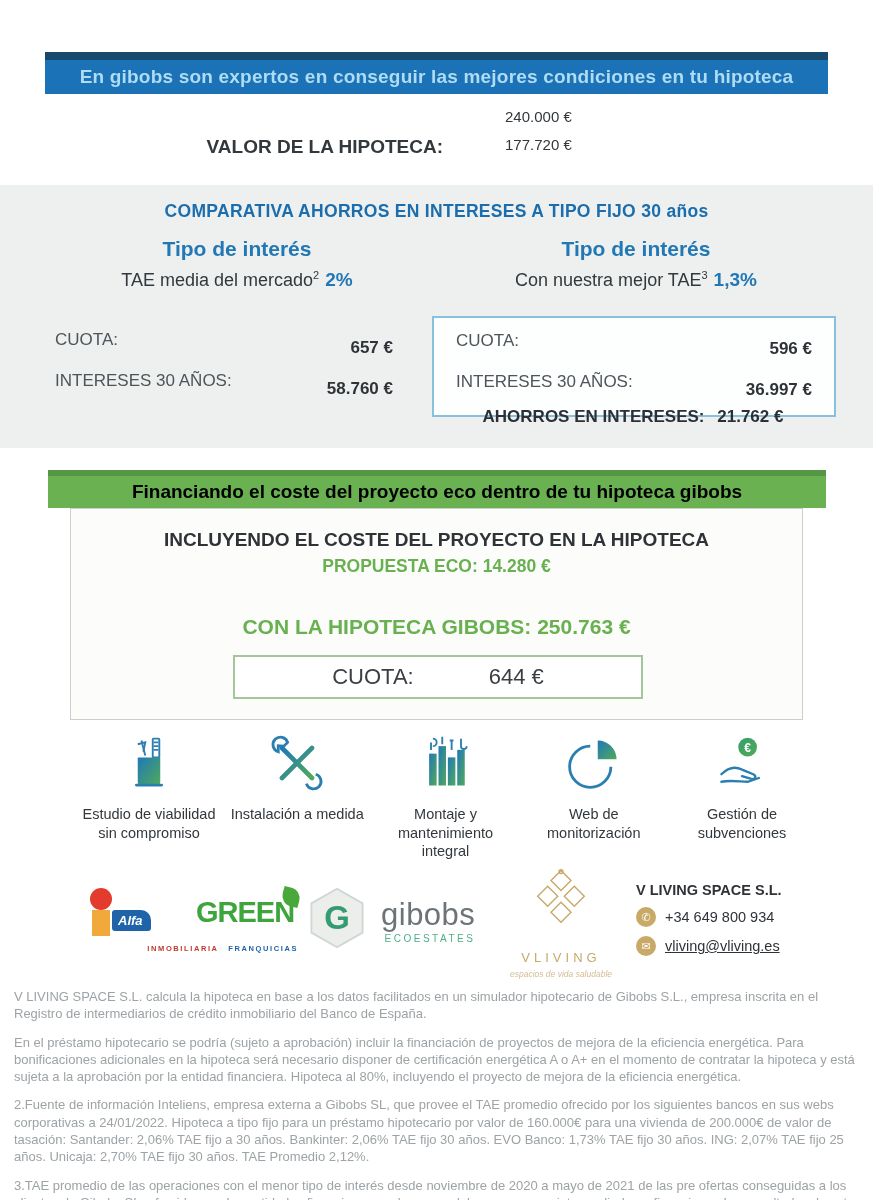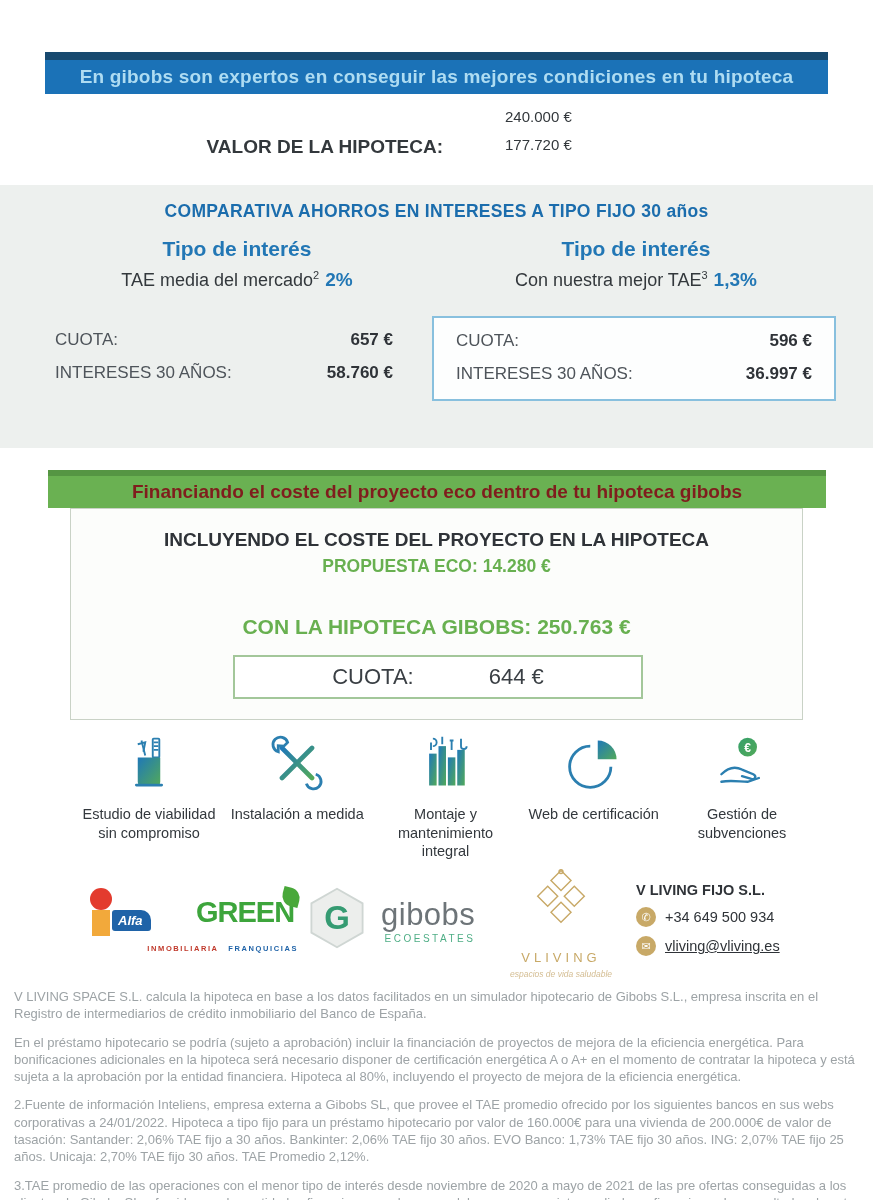--- a/index.html
+++ b/index.html
@@ -25,33 +25,33 @@
   .col.left  { left:42px; }
   .col.right { left:441px; }
   .col .head { color:#2277b5; font-size:21px; font-weight:700; margin-bottom:8px; }
   .col .sub  { font-size:18px; color:#33383c; }
   .col .sub sup { font-size:11px; }
   .col .rate { color:#2277b5; font-weight:700; font-size:19px; margin-left:6px; }
 
   .quota-left { position:absolute; top:145px; left:55px; width:338px; }
   .qrow { display:flex; justify-content:space-between; margin-bottom:13px; }
   .qrow .ql { color:#4e545a; font-size:17px; }
-  .qrow .qv { color:#2f3338; font-size:17px; font-weight:700; }
+  .qrow .qv { color:#2f3338; font-size:17px; font-weight:700;margin-top:8px; }
 
   .quota-box { position:absolute; top:131px; left:432px; width:356px;
     border:2px solid #88c0de; background:#fdfefe; padding:13px 22px 2px 22px; }
 
   .savings { position:absolute; top:222px; left:432px; width:402px; text-align:center;
     font-size:17px; font-weight:700; color:#2b3036; }
   .savings .sv { margin-left:8px; }
 
   
   .green-banner { position:absolute; left:48px; right:47px; top:470px; height:32px;
     background:#6ab152; border-top:6px solid #559543; text-align:center; }
-  .green-banner span { color:#7f1d1d; font-size:19px; font-weight:600; line-height:32px; }
+  .green-banner span { color:#000000; font-size:19px; font-weight:600; line-height:32px; }
 
   .eco-box { position:absolute; top:508px; left:70px; width:731px; height:210px;
     border:1px solid #c9d2c6; background:#fcfdfb; text-align:center; }
   .eco-including { margin-top:20px; font-size:19px; font-weight:700; color:#2f3338; }
   .eco-proposal { margin-top:5px; font-size:17.5px; font-weight:700; color:#68b050; }
   .eco-with { margin-top:38px; font-size:21px; font-weight:700; color:#68b050; }
   .eco-quota { position:absolute; left:162px; top:146px; width:406px; height:40px;
     border:2px solid #a3c79a; background:#ffffff; display:flex; align-items:center; justify-content:center; gap:75px; }
   .eco-quota .ql { font-size:22px; color:#3a3f44; }
   .eco-quota .qv { font-size:22px; color:#3a3f44; }
@@ -150,20 +150,24 @@
       <div class="qrow">
         <span class="ql">CUOTA:</span>
         <span class="qv">596 €</span>
       </div>
       <div class="qrow">
         <span class="ql">INTERESES 30 AÑOS:</span>
         <span class="qv">36.997 €</span>
       </div>
     </div>
 
+    <div class="savings">
+      <span>AHORROS EN INTERESES:</span>
+      <span class="sv">21.762 €</span>
+    </div>
   </div>
 
   <div class="green-banner">
     <span>Financiando el coste del proyecto eco dentro de tu hipoteca gibobs</span>
   </div>
 
   <div class="eco-box">
     <div class="eco-including">INCLUYENDO EL COSTE DEL PROYECTO EN LA HIPOTECA</div>
     <div class="eco-proposal">PROPUESTA ECO: 14.280 €</div>
     <div class="eco-with">CON LA HIPOTECA GIBOBS: 250.763 €</div>
@@ -251,21 +255,21 @@
           <defs>
               <linearGradient id="g4" x1="0" y1="0" x2="1" y2="1">
             <stop offset="0" stop-color="#1f78b8"></stop>
                 <stop offset="1" stop-color="#52a95a"></stop>
               </linearGradient>
             </defs>
           <path d="M28 14 A22 22 0 1 0 50 36" stroke="#2b7fb0" stroke-width="3" fill="none"></path>
           <path d="M36 8 L36 28 L56 28 A20 20 0 0 0 36 8 Z" fill="url(#g4)"></path>
         </svg>
       </span>
-      <div class="slabel">Web de certificación</div>
+      <div class="slabel">Web de monitorización</div>
     </div>
 
     <div class="service">
       <span>
         <svg viewBox="0 0 64 64" width="60" height="60">
           <defs>
               <linearGradient id="g5" x1="0" y1="0" x2="1" y2="1">
             <stop offset="0" stop-color="#35a06a"></stop>
                 <stop offset="1" stop-color="#52a95a"></stop>
               </linearGradient>
@@ -320,24 +324,24 @@
             <rect x="47" y="24" width="16" height="16" transform="rotate(45 55 32)"></rect>
             <rect x="32" y="42" width="16" height="16" transform="rotate(45 40 50)"></rect>
           </g>
         </svg>
       </span>
       <div class="vl-name">VLIVING</div>
       <div class="vl-tag">espacios de vida saludable</div>
     </div>
 
     <div class="contact">
-      <div class="ct-company">V LIVING FIJO S.L.</div>
+      <div class="ct-company">V LIVING SPACE S.L.</div>
       <div class="ct-row">
         <span class="ct-ic">✆</span>
-        <span class="ct-phone">+34 649 500 934</span>
+        <span class="ct-phone">+34 649 800 934</span>
       </div>
       <div class="ct-row">
         <span class="ct-ic">✉</span>
         <a class="ct-mail" href="#">vliving@vliving.es</a>
       </div>
     </div>
   </div>
 
   <div class="footnotes">
     <p>V LIVING SPACE S.L. calcula la hipoteca en base a los datos facilitados en un simulador hipotecario de Gibobs S.L., empresa inscrita en el Registro de  intermediarios de crédito inmobiliario del Banco de España.</p>

